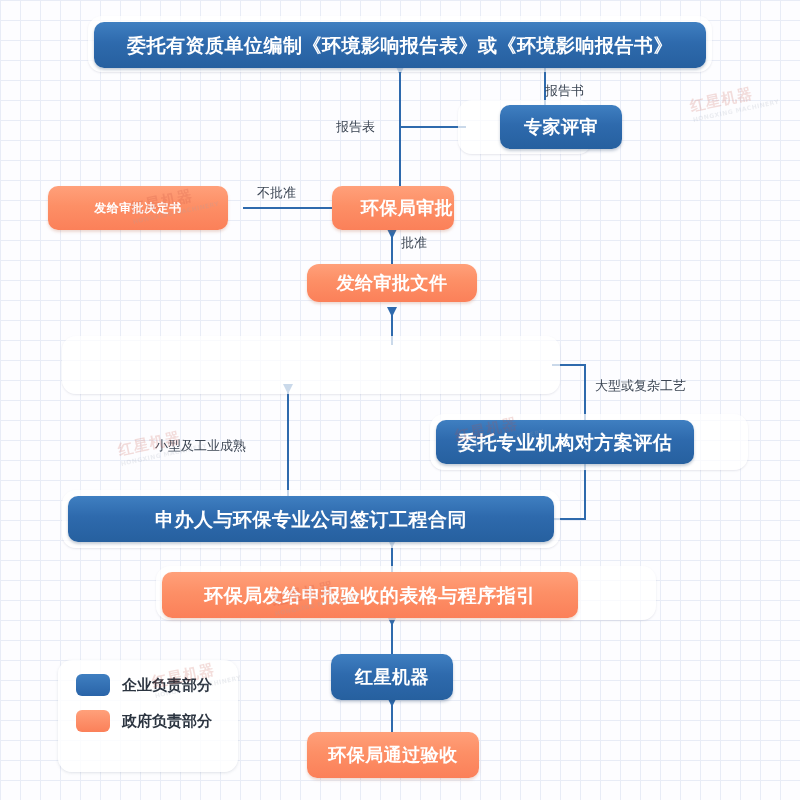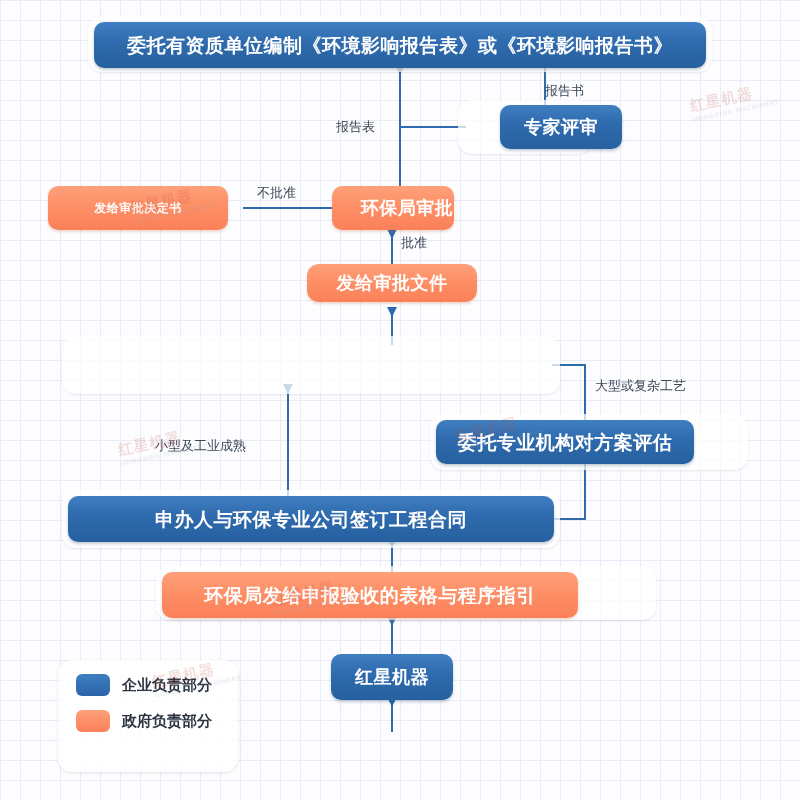--- a/index.html
+++ b/index.html
@@ -190,20 +190,21 @@
 
 
   <div class="node blue" style="left:436px; top:420px; width:258px; height:44px; font-size:19px;">委托专业机构对方案评估</div>
 
   <div class="node blue" style="left:68px; top:496px; width:486px; height:46px; font-size:19px;">申办人与环保专业公司签订工程合同</div>
 
   <div class="node orange" style="left:162px; top:572px; width:416px; height:46px; font-size:19px;">环保局发给申报验收的表格与程序指引</div>
 
   <div class="node blue" style="left:331px; top:654px; width:122px; height:46px; font-size:18px;">红星机器</div>
 
+  <div class="node orange" style="left:307px; top:732px; width:172px; height:46px; font-size:18px;">环保局通过验收</div>
 
   <div class="edge-label" style="left:545px; top:82px;">报告书</div>
   <div class="edge-label" style="left:336px; top:118px;text-align:center;">报告表</div>
   <div class="edge-label" style="left:257px; top:184px;">不批准</div>
   <div class="edge-label" style="left:401px; top:234px;">批准</div>
   <div class="edge-label" style="left:595px; top:365px;margin-top:12px;">大型或复杂工艺</div>
   <div class="edge-label" style="left:155px; top:437px;">小型及工业成熟</div>
 
   <div class="legend">
     <div class="legend-row">

